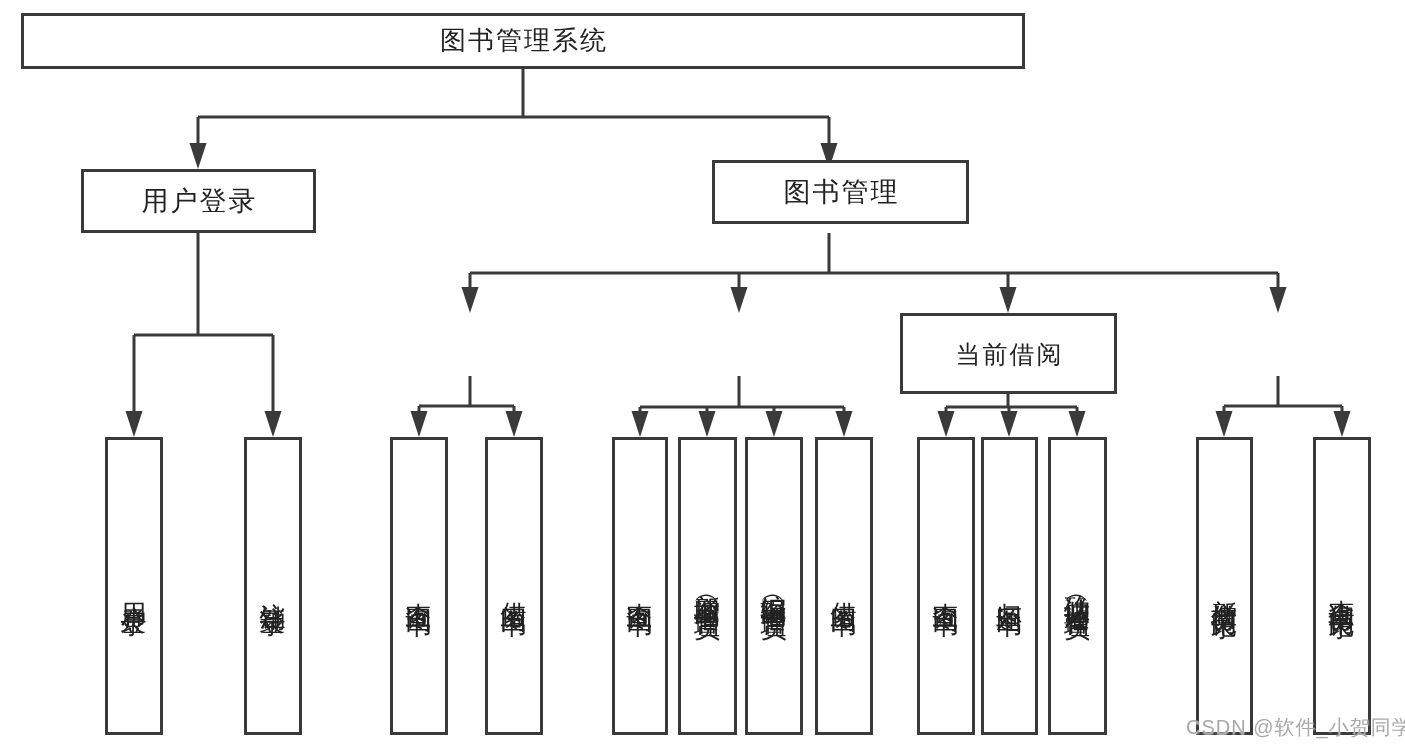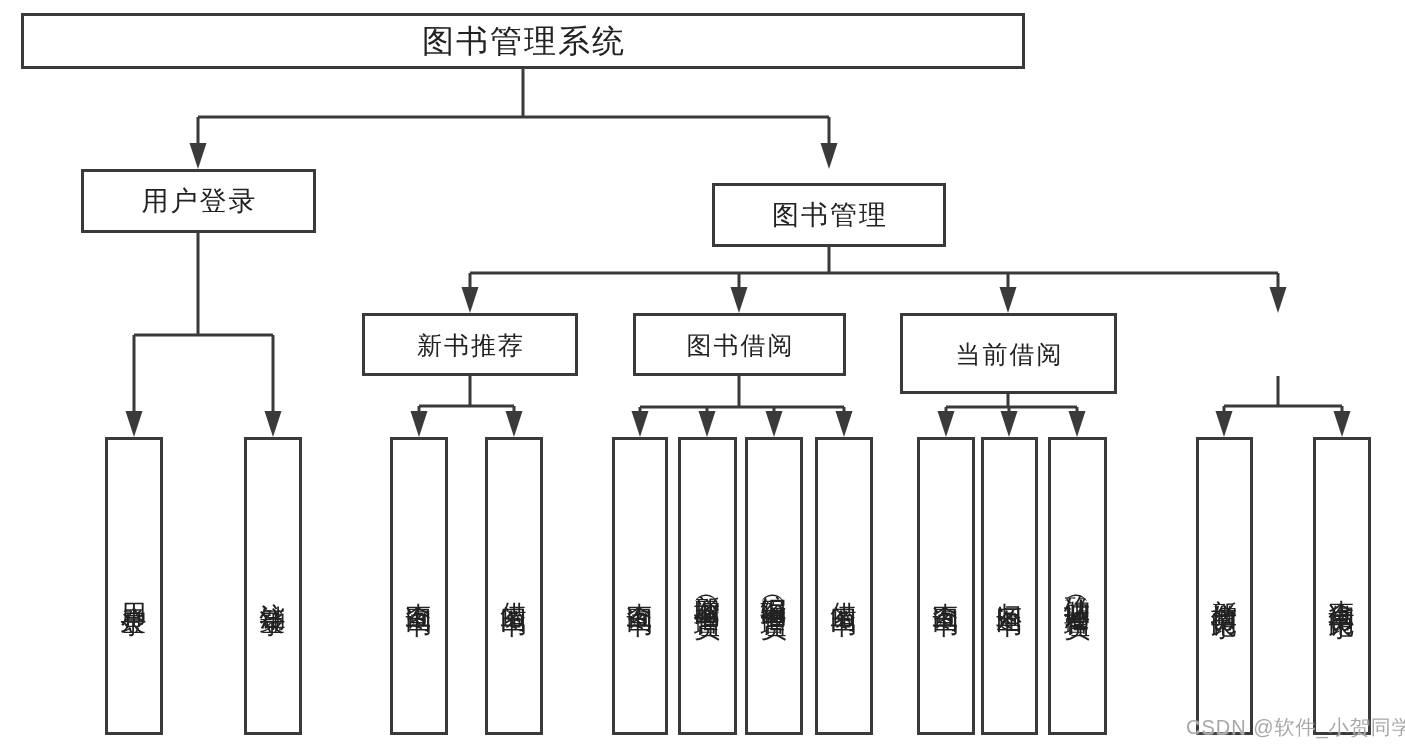--- a/index.html
+++ b/index.html
@@ -12,21 +12,21 @@
   svg.connectors{position:absolute;left:0;top:0;width:1405px;height:747px;}
   .connectors path{stroke:var(--line,#3a3a3a);stroke-width:3;fill:none;}
   .connectors polygon{fill:var(--line,#3a3a3a);stroke:none;}
   .node{
     position:absolute;box-sizing:border-box;
     border:3px solid var(--line,#3a3a3a);
     background:#ffffff;
     display:flex;align-items:center;justify-content:center;
   }
   .hlabel{white-space:nowrap;letter-spacing:2px;margin-right:-2px;line-height:1.2;}
-  .node.root .hlabel{font-size:32px;}
+  .node.root .hlabel{font-size:26px;}
   .node.l2  .hlabel{font-size:27px;}
   .node.l3  .hlabel{font-size:25px;}
   .vlabel{
     writing-mode:vertical-rl;text-orientation:mixed;
     font-size:26px;line-height:1;letter-spacing:3px;margin-bottom:-3px;
     white-space:nowrap;
   }
   .watermark{
     position:absolute;left:1186px;top:714px;
     font-size:20px;letter-spacing:1px;
@@ -71,30 +71,24 @@
     <polygon points="1333.5,411 1350.5,411 1342,437"></polygon>
   </svg>
 
   <div class="node root" style="left:21px;top:13px;width:1004px;height:56px">
     <span class="hlabel">图书管理系统</span>
   </div>
 
   <div class="node l2" style="left:81px;top:169px;width:235px;height:64px">
     <span class="hlabel">用户登录</span>
   </div>
-  <div class="node l2" style="left:712px;top:183px;width:234px;height:64px">
+  <div class="node l2" style="left:712px;top:160px;width:257px;height:64px">
     <span class="hlabel">图书管理</span>
   </div>
 
-  <div class="node l3" style="left:362px;top:313px;width:216px;height:63px">
-    <span class="hlabel">新书推荐</span>
-  </div>
-  <div class="node l3" style="left:633px;top:313px;width:213px;height:63px">
-    <span class="hlabel">图书借阅</span>
-  </div>
   <div class="node l3" style="left:900px;top:313px;width:217px;height:81px">
     <span class="hlabel">当前借阅</span>
   </div>
 
   <div class="node leaf" style="left:105px;top:437px;width:58px;height:298px">
     <span class="vlabel">用户登录</span>
   </div>
   <div class="node leaf" style="left:244px;top:437px;width:58px;height:298px">
     <span class="vlabel">注销登录</span>
   </div>

